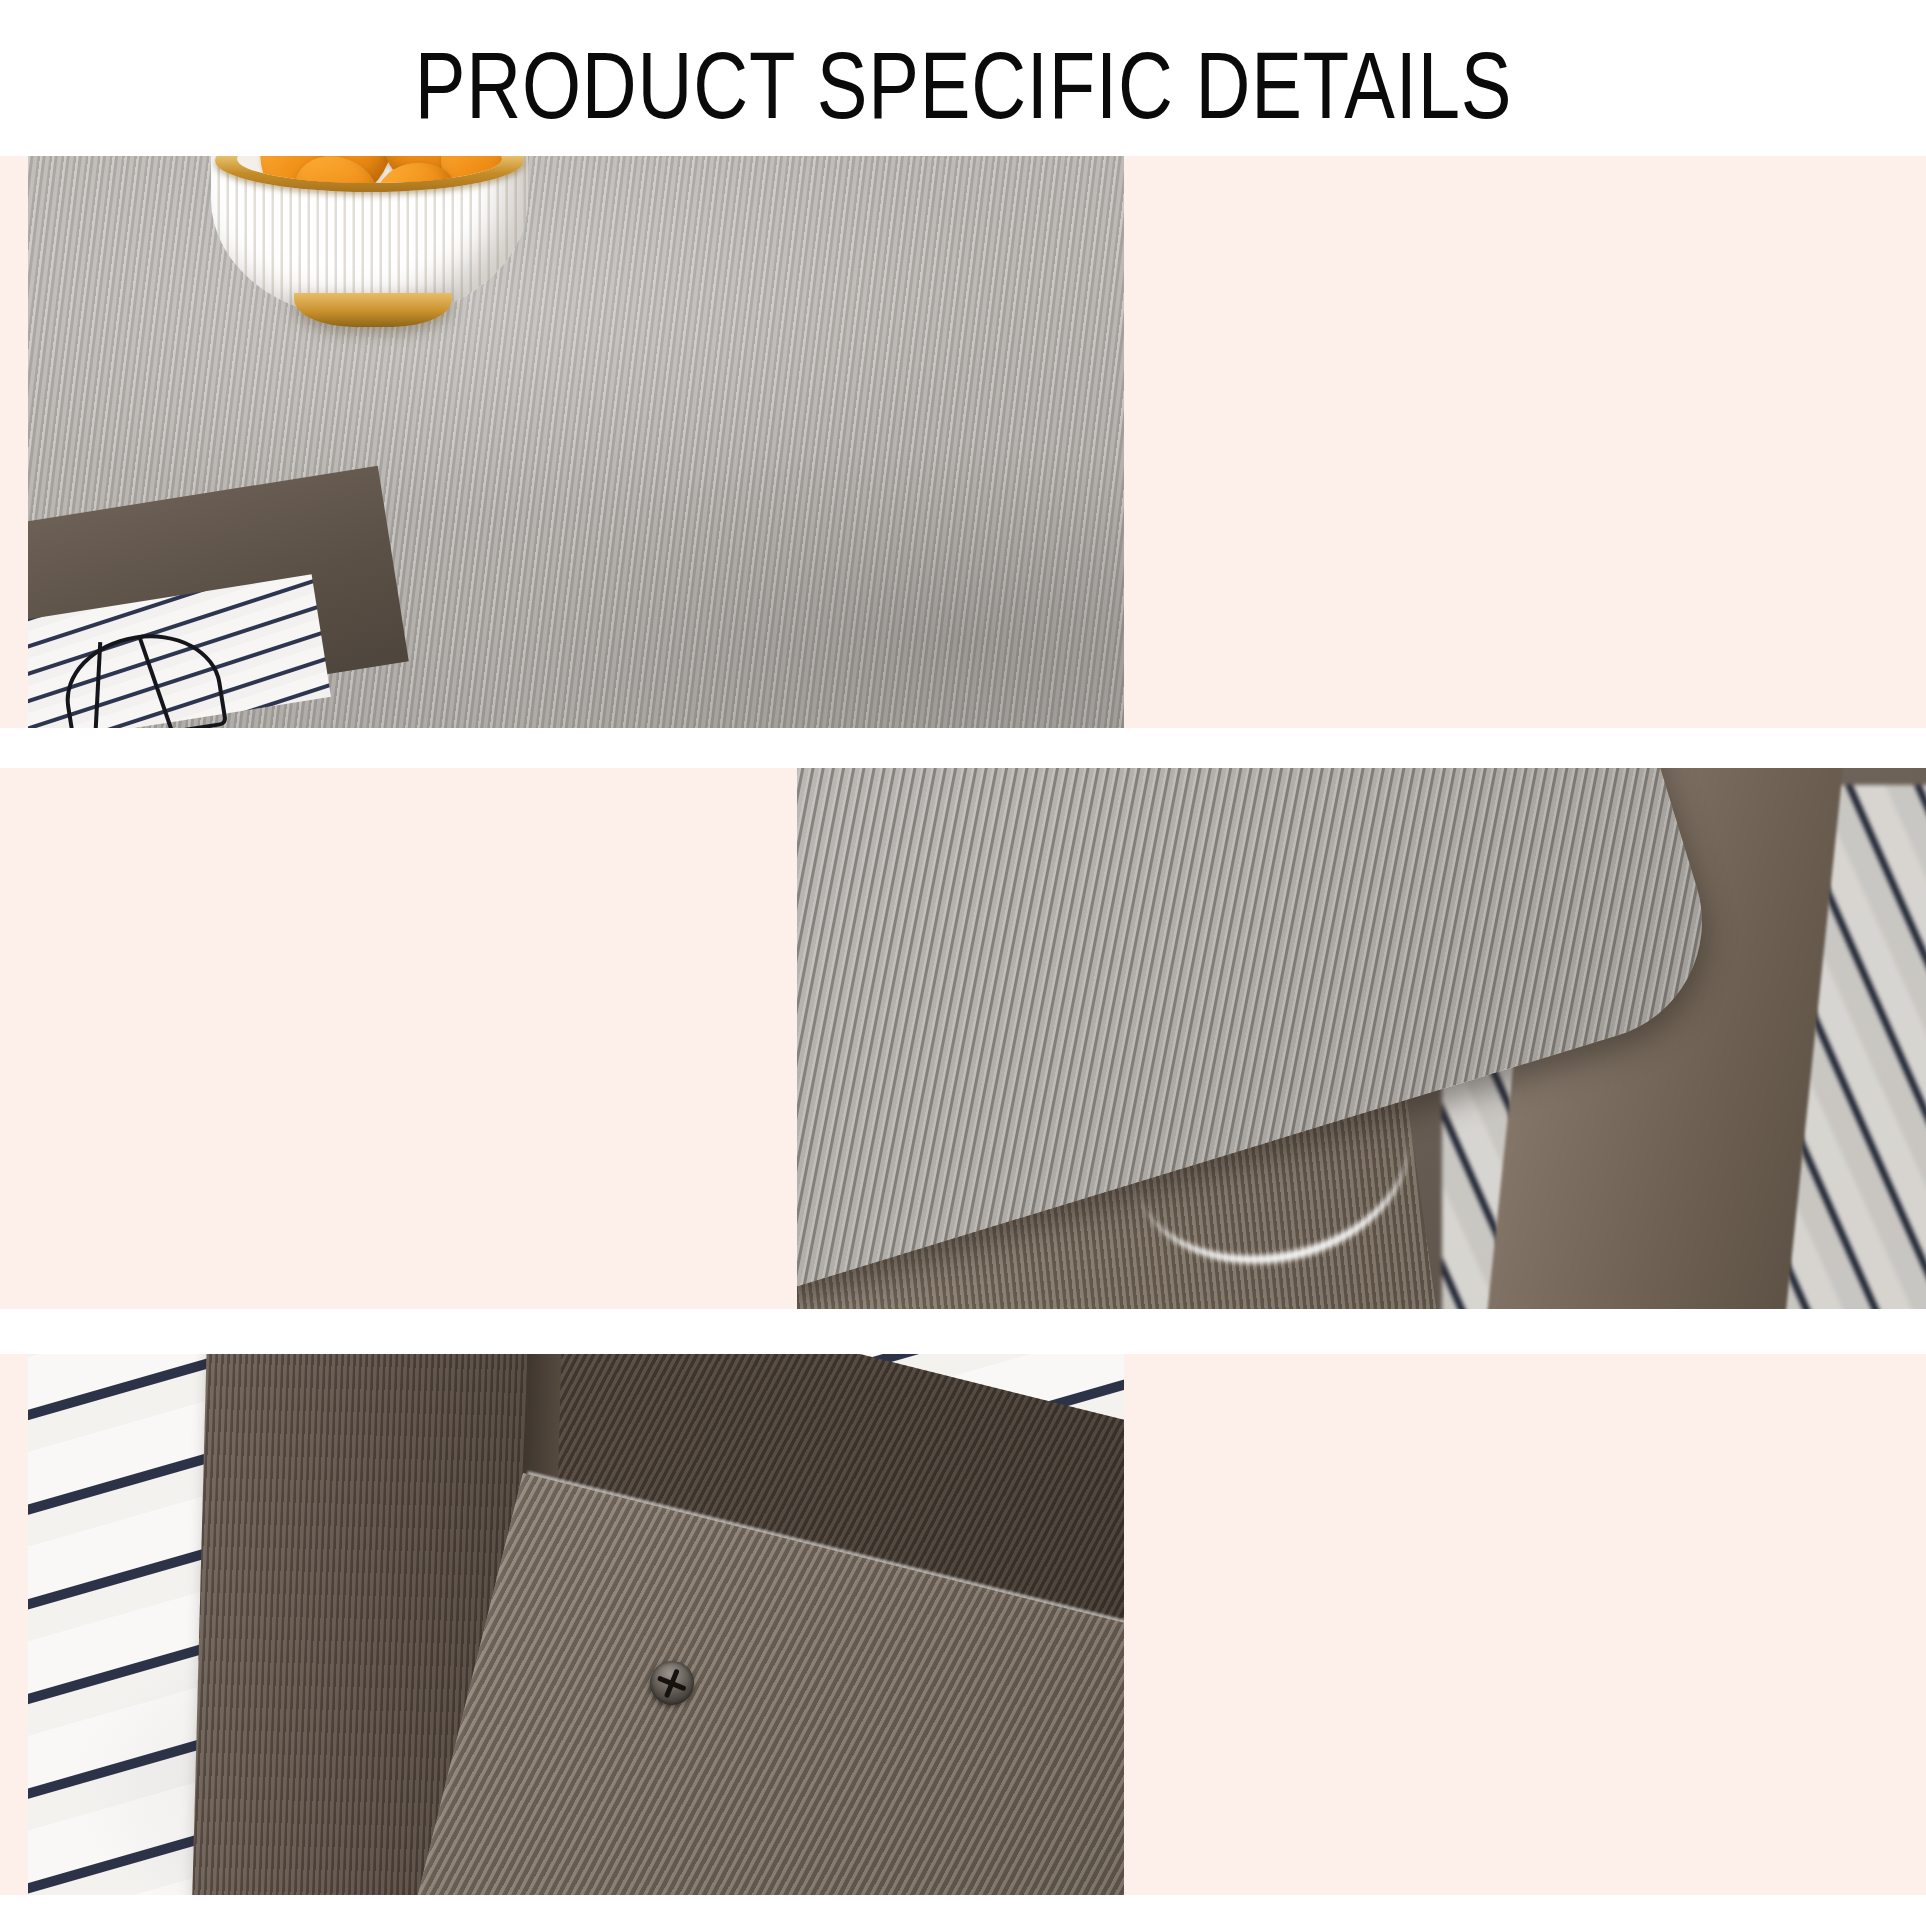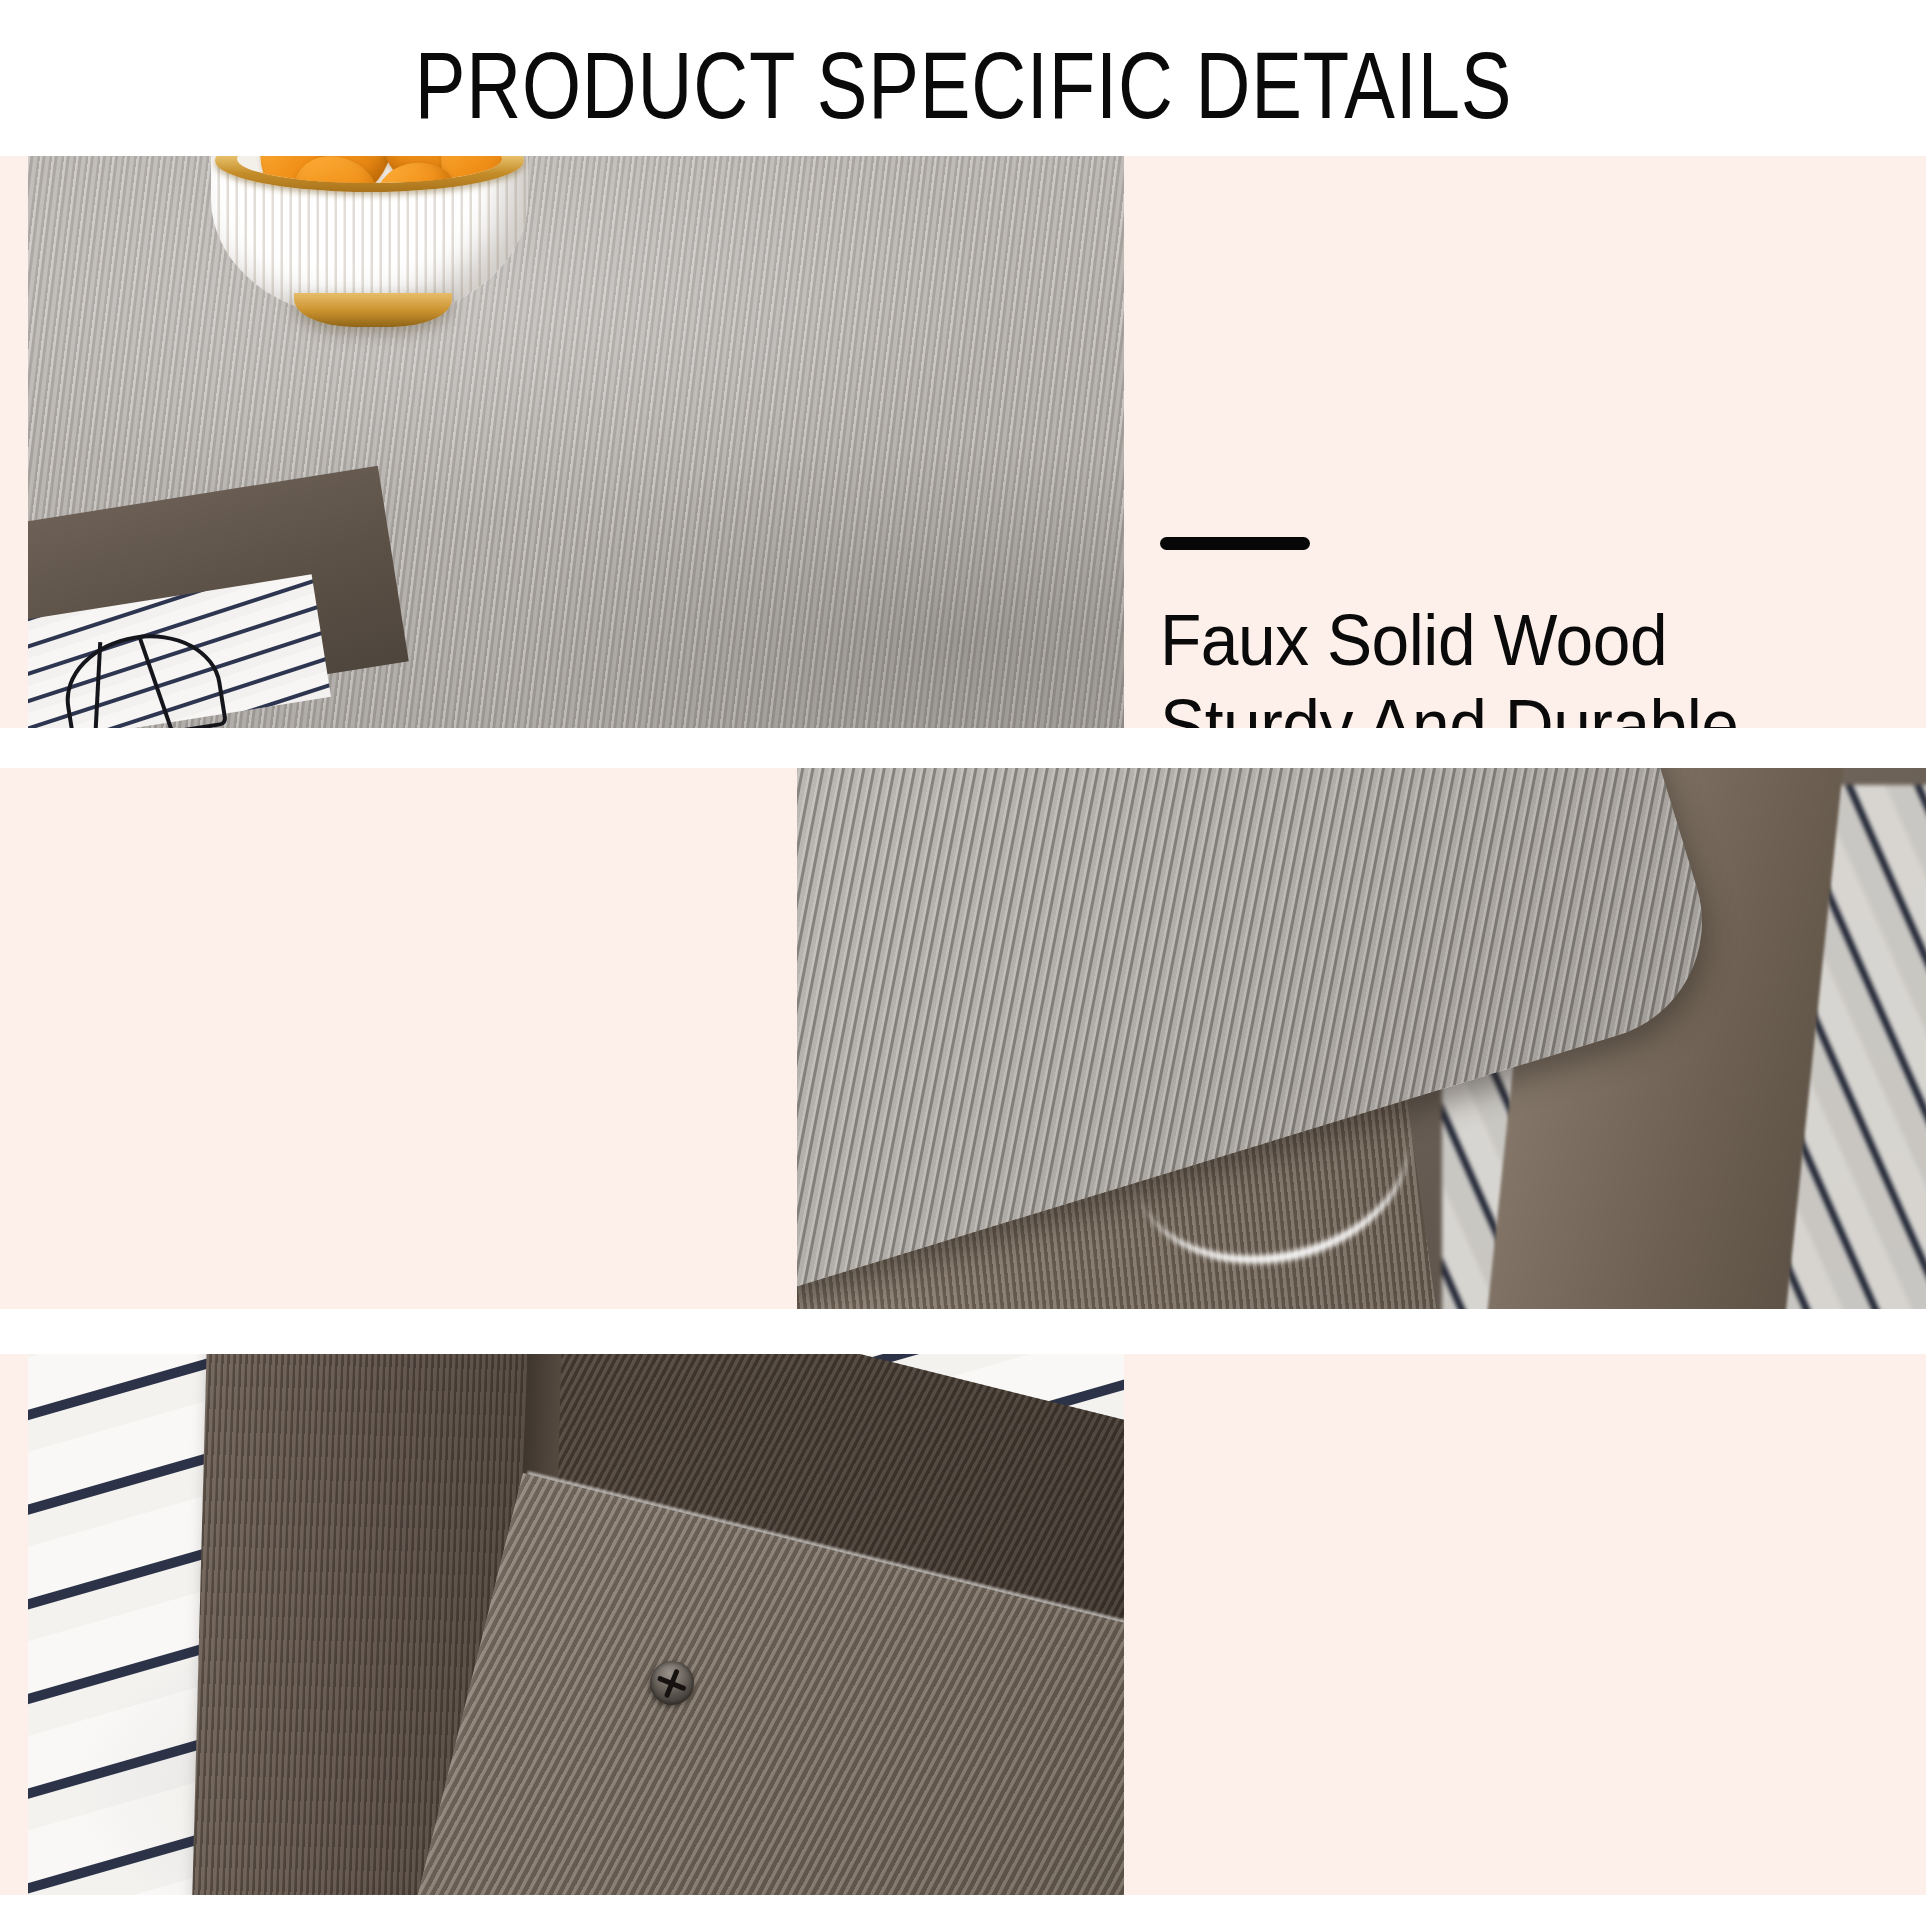--- a/index.html
+++ b/index.html
@@ -363,27 +363,20 @@
           <div class="fruit f2"></div>
           <div class="fruit f3"></div>
           <div class="fruit f4"></div>
           <div class="fruit f5"></div>
           <div class="fruit f6"></div>
         </div>
         <div class="bowl-foot"></div>
       </div>
     </div>
 
-    <div class="text-block tb-1 tb-left">
-      <div class="tb-dash"></div>
-      <div class="tb-lines">
-        <div>Faux Solid Wood</div>
-        <div>Sturdy And Durable</div>
-      </div>
-    </div>
   </div>
 
   <div class="row row-2">
 
     <div class="photo photo-right">
       <div class="corner-scene">
         <div class="corner-bg-rug"></div>
         <div class="corner-bg-leg"></div>
         <div class="table-apron-dark"></div>
         <div class="table-apron"></div>

